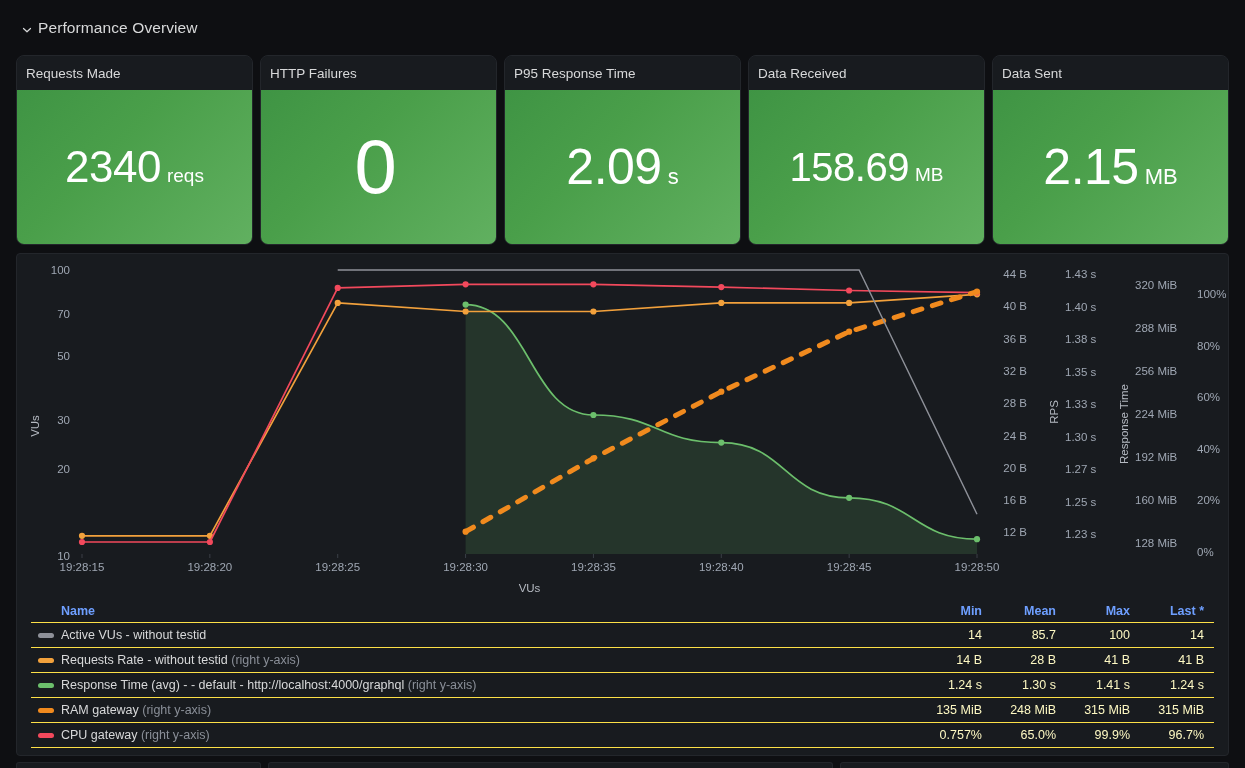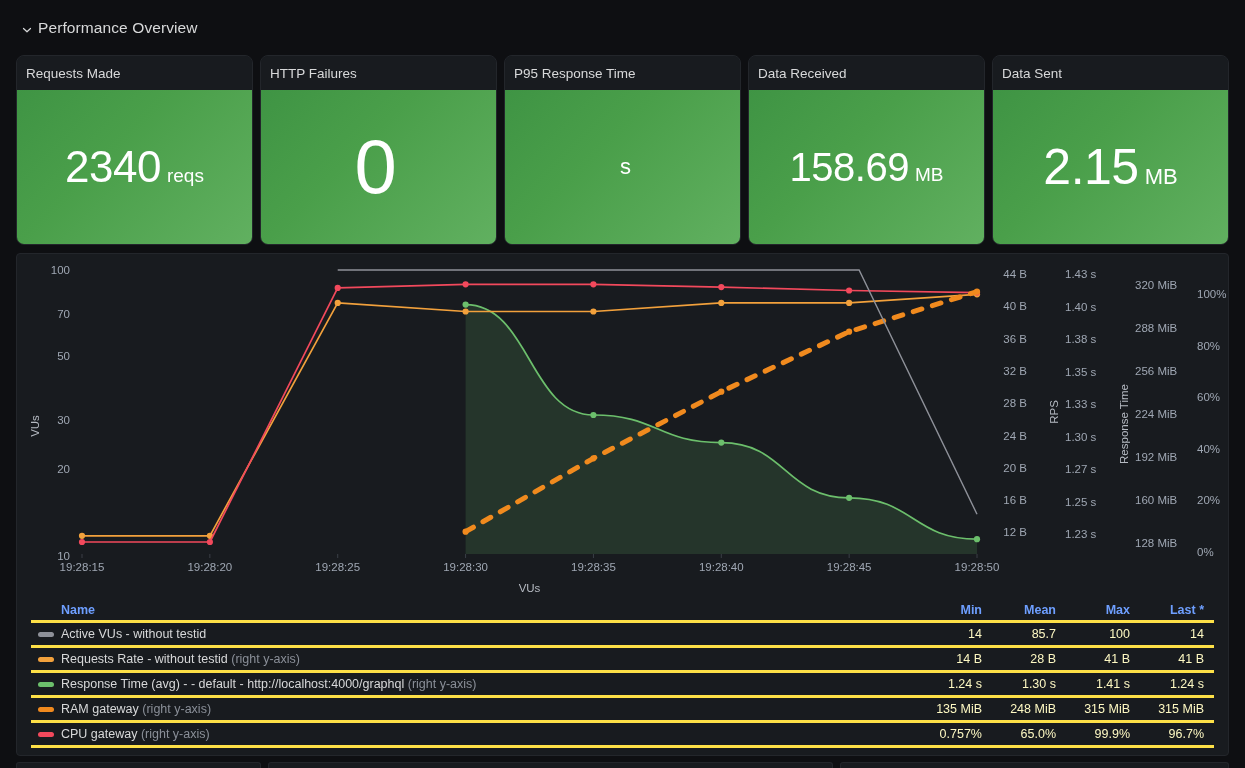--- a/index.html
+++ b/index.html
@@ -92,21 +92,21 @@
   
   .legend {
     position: absolute; left: 0; top: 345px;
     width: 100%;
     padding: 0 14px;
     font-size: 12.5px;
   }
   .legend-row {
     display: flex; align-items: center;
     height: 25px;
-    border-bottom: 3px solid #fde047;
+    border-bottom: 1px solid #fde047;
     justify-content: space-between;
   }
   .legend-head { height: 24px; }
   .legend-head .lg-name,
   .legend-head .lg-num { color: #6e9fff; font-weight: 700; }
   .lg-swatch-cell { width: 30px; flex: 0 0 30px; display: flex; align-items: center; padding-left: 7px; }
   .lg-swatch {
     width: 16px; height: 5px; border-radius: 3px; display: block;
   }
   .lg-name {
@@ -163,20 +163,21 @@
       <div class="stat-value-wrap">
         <span class="stat-value">0</span>
         <span class="stat-unit"></span>
       </div>
     </div>
   </div>
   <div class="stat-panel" data-idx="3">
     <div class="stat-header">P95 Response Time</div>
     <div class="stat-body">
       <div class="stat-value-wrap">
+        <span class="stat-value">2.09</span>
         <span class="stat-unit">s</span>
       </div>
     </div>
   </div>
   <div class="stat-panel" data-idx="4">
     <div class="stat-header">Data Received</div>
     <div class="stat-body">
       <div class="stat-value-wrap">
         <span class="stat-value">158.69</span>
         <span class="stat-unit">MB</span>

